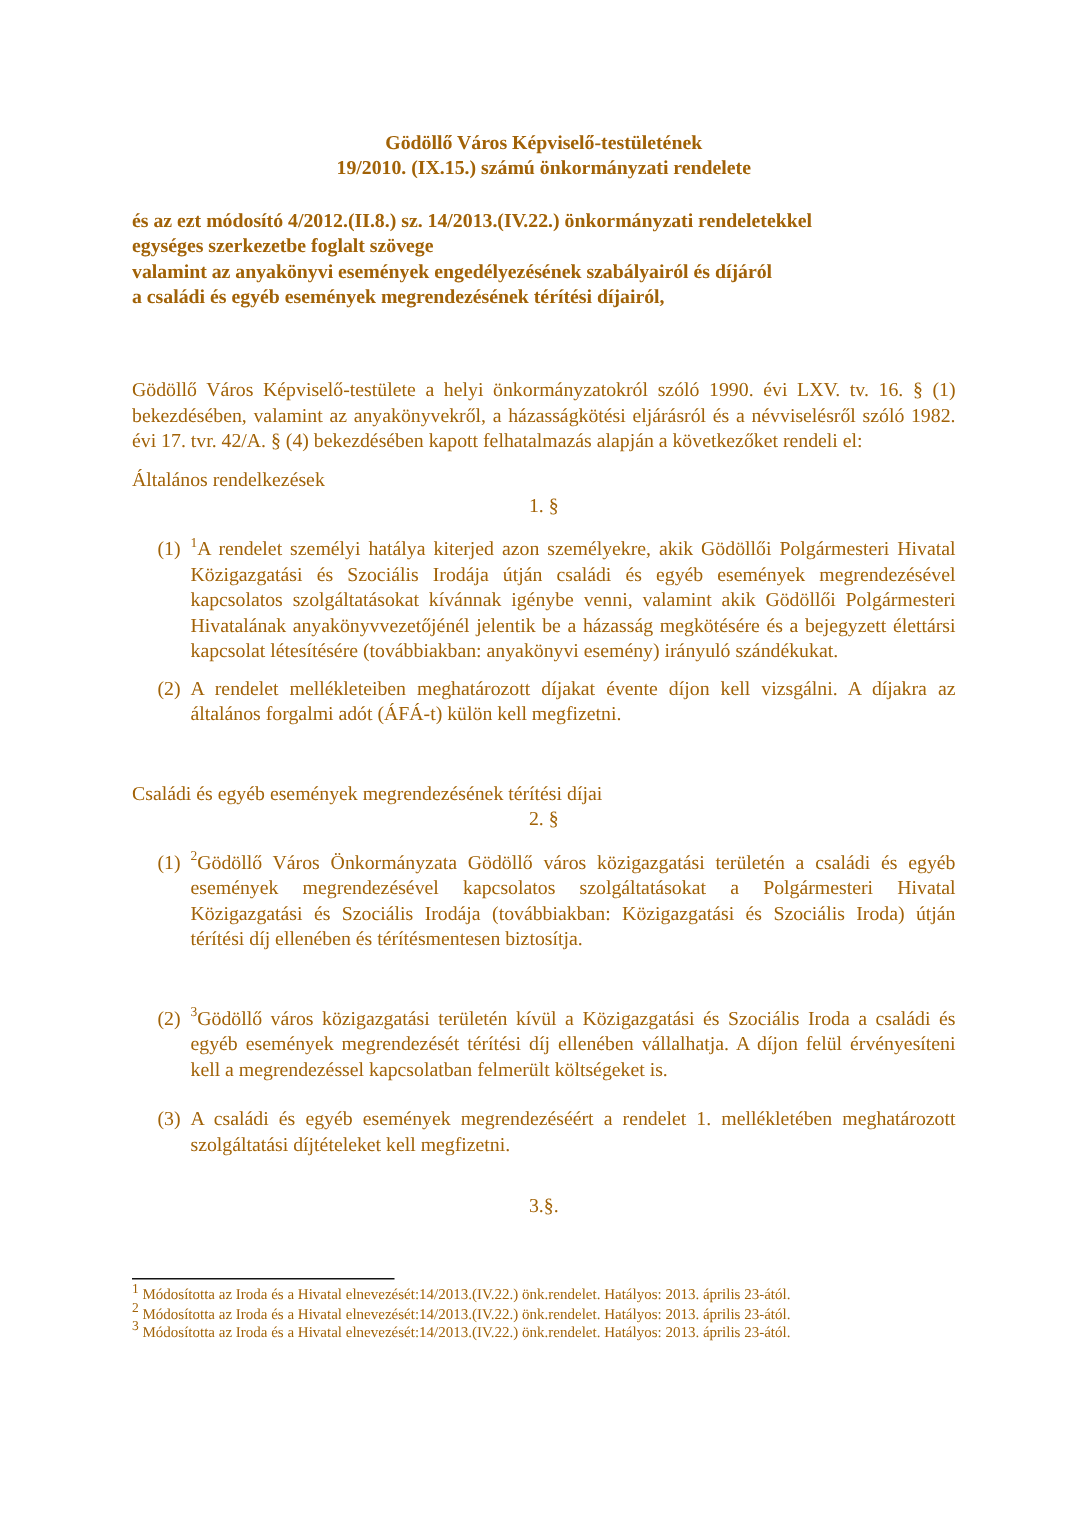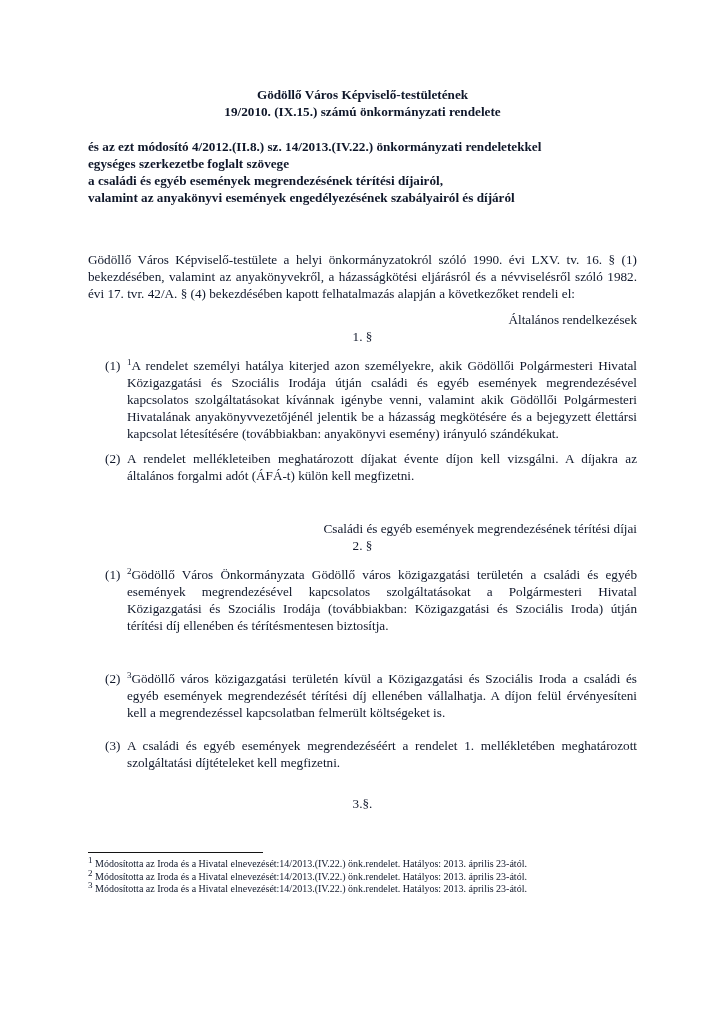--- a/index.html
+++ b/index.html
@@ -4,21 +4,21 @@
 <style>
   html, body {
     margin: 0;
     padding: 0;
     background: #ffffff;
   }
   .page {
     width: 724px;
     height: 1024px;
     background: #ffffff;
-    color: #0f172a;
+    color: #a16207;
     font-family: "Liberation Serif", serif;
     font-size: 13.2px;
     line-height: 17px;
     box-sizing: border-box;
     padding: 86px 87px 0 88px;
     position: relative;
     overflow: hidden;
   }
   .title-block {
     text-align: center;
@@ -26,21 +26,21 @@
   }
   .subtitle-block {
     font-weight: bold;
     margin-top: 18px;
   }
   .intro {
     text-align: justify;
     margin: 45px 0 0 0;
   }
   .section-heading {
-    text-align: right;
+    text-align: left;
     margin-top: 9px;
   }
   .section-number {
     text-align: center;
   }
   .para {
     display: flex;
   }
   .para .marker {
     flex: 0 0 39px;
@@ -85,22 +85,22 @@
 <div class="page">
 
   <div class="title-block">
     <div>Gödöllő Város Képviselő-testületének</div>
     <div>19/2010. (IX.15.) számú önkormányzati rendelete</div>
   </div>
 
   <div class="subtitle-block">
     <div>és az ezt módosító 4/2012.(II.8.) sz. 14/2013.(IV.22.) önkormányzati rendeletekkel</div>
     <div>egységes szerkezetbe foglalt szövege</div>
+    <div>valamint az anyakönyvi események engedélyezésének szabályairól és díjáról</div>
     <div>a családi és egyéb események megrendezésének térítési díjairól,</div>
-    <div>valamint az anyakönyvi események engedélyezésének szabályairól és díjáról</div>
   </div>
 
   <p class="intro">Gödöllő Város Képviselő-testülete a helyi önkormányzatokról szóló 1990. évi LXV. tv. 16. § (1) bekezdésében, valamint az anyakönyvekről, a házasságkötési eljárásról és a névviselésről szóló 1982. évi 17. tvr. 42/A. § (4) bekezdésében kapott felhatalmazás alapján a következőket rendeli el:</p>
 
   <div class="section-heading">Általános rendelkezések</div>
   <div class="section-number">1. §</div>
 
   <div class="para mt12">
     <span class="marker">(1)</span>
     <span class="ptext"><sup>1</sup><span>A rendelet személyi hatálya kiterjed azon személyekre, akik Gödöllői Polgármesteri Hivatal Közigazgatási és Szociális Irodája útján családi és egyéb események megrendezésével kapcsolatos szolgáltatásokat kívánnak igénybe venni, valamint akik Gödöllői Polgármesteri Hivatalának anyakönyvvezetőjénél jelentik be a házasság megkötésére és a bejegyzett élettársi kapcsolat létesítésére (továbbiakban: anyakönyvi esemény) irányuló szándékukat.</span></span>

